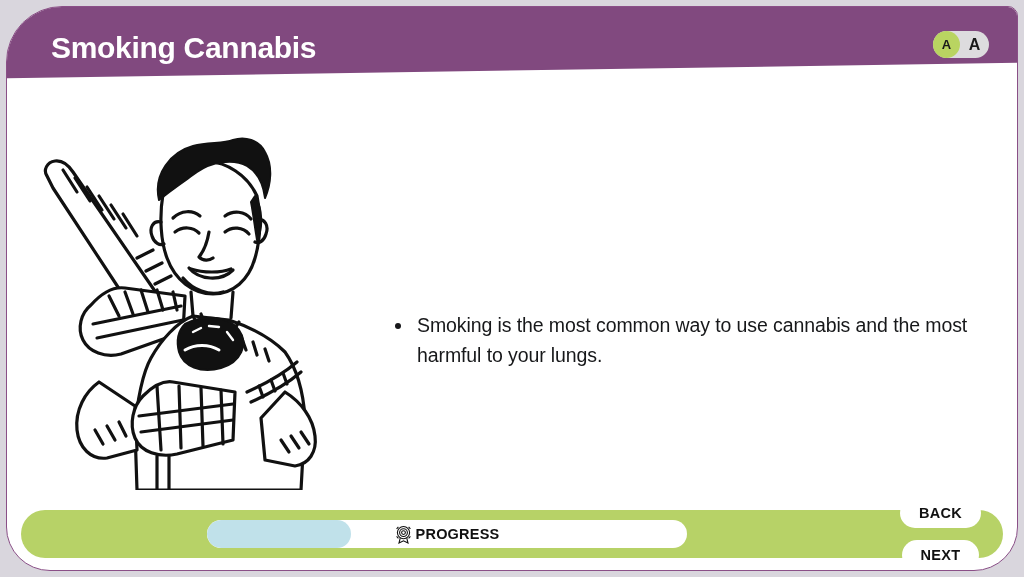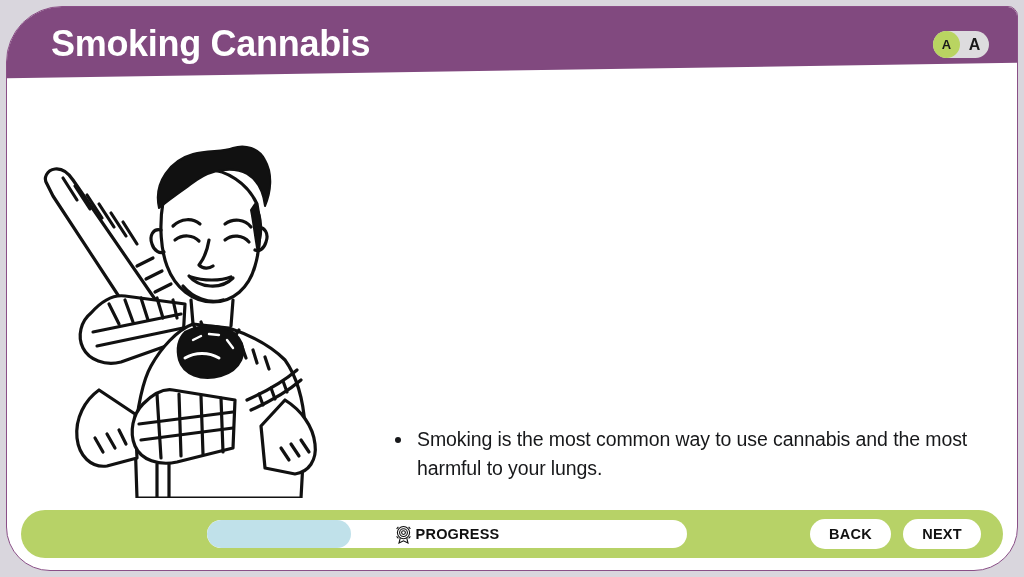--- a/index.html
+++ b/index.html
@@ -39,23 +39,23 @@
     background: #81497f;
     border-radius: 56px 8px 0 0;
     
     clip-path: polygon(0 0, 100% 0, 100% 74%, 0 94%);
     z-index: 3;
   }
 
   .header-title {
     position: absolute;
     left: 44px;
-    top: 16px;
+    top: 24px;
     color: #ffffff;
-    font-size: 36px;
+    font-size: 30px;
     font-weight: bold;
     letter-spacing: -0.3px;
     white-space: nowrap;
     z-index: 4;
   }
 
   
   .text-size-toggle {
     position: absolute;
     right: 28px;
@@ -85,21 +85,21 @@
   .ts-opt.large { background: transparent; font-size: 16px; margin-left: 1px; }
 
   
   .content {
     position: absolute;
     top: 78px;
     left: 0;
     right: 0;
     bottom: 72px;
     display: flex;
-    align-items: flex-end;
+    align-items: center;
   }
 
   .illustration {
     width: 360px;
     flex: none;
     padding-left: 26px;
     padding-top: 6px;
   }
 
   .illustration svg { display: block; width: 320px; height: 390px; }
@@ -182,20 +182,21 @@
     color: #111111;
     letter-spacing: 0.2px;
   }
 
   .nav-group {
     position: absolute;
     right: 22px;
     display: flex;
     gap: 12px;
     align-items: center;
+    flex-direction: column;
   }
 
   .nav-btn {
     background: #ffffff;
     border: none;
     border-radius: 15px;
     height: 30px;
     padding: 0 19px;
     font-family: "Liberation Sans", sans-serif;
     font-size: 14.5px;

